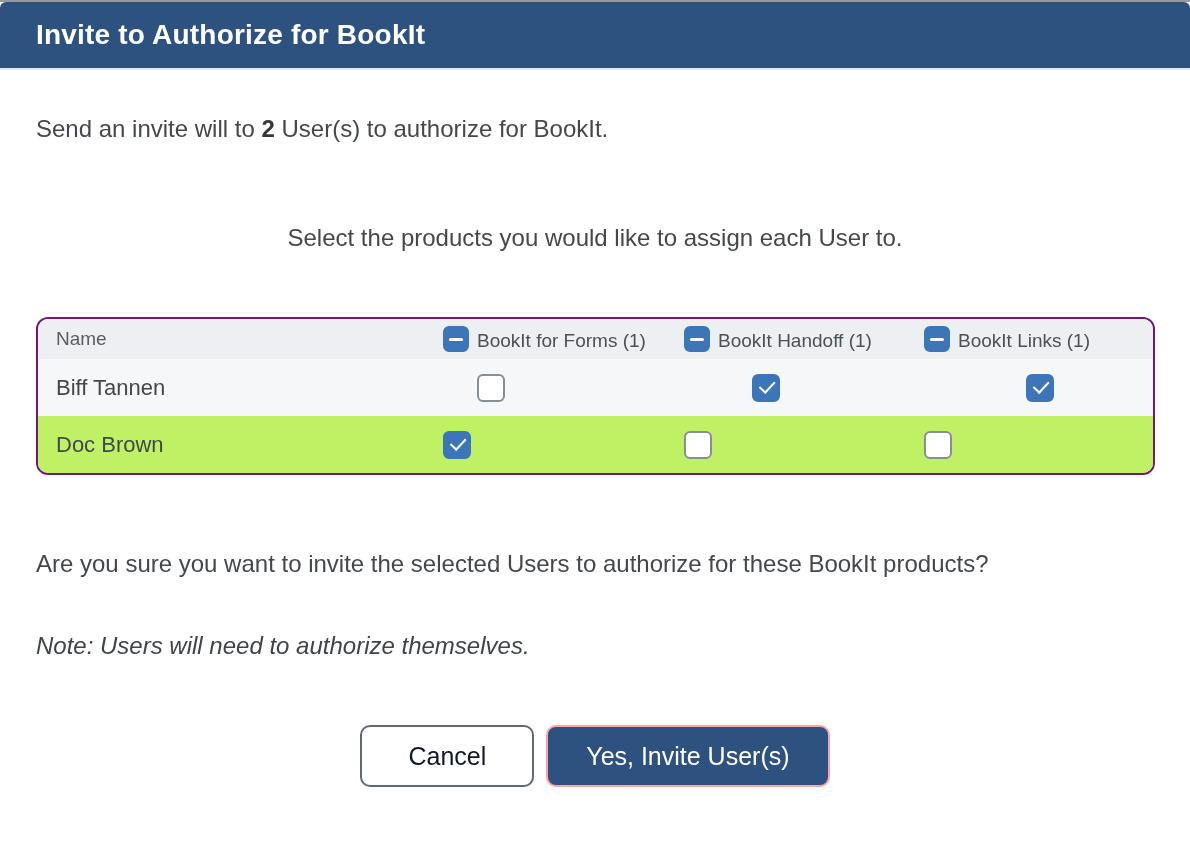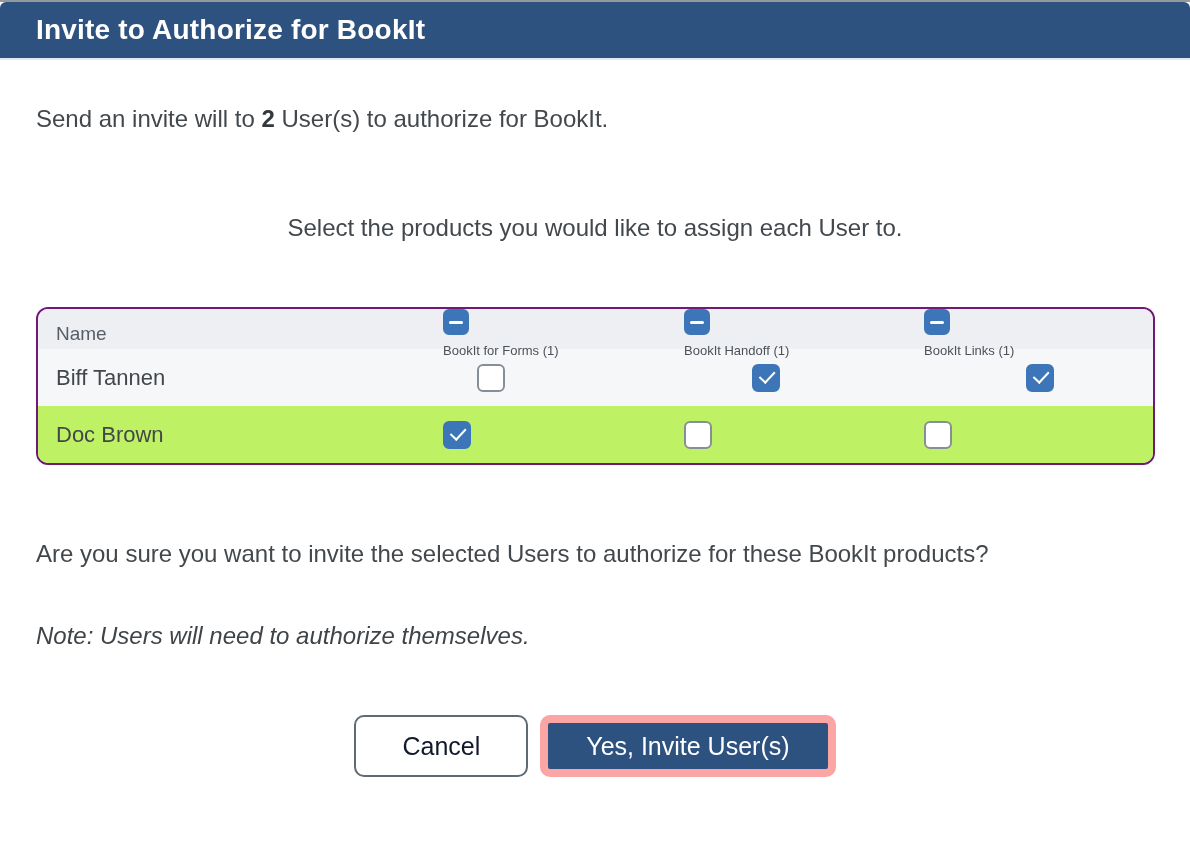--- a/index.html
+++ b/index.html
@@ -6,21 +6,21 @@
   html, body { margin: 0; padding: 0; }
   body {
     width: 1190px; height: 844px;
     background: #ffffff;
     font-family: "Liberation Sans", "DejaVu Sans", sans-serif;
     color: #43484d;
     overflow: hidden;
   }
   .top-strip { height: 2px; background: #95989c; }
   .modal-header {
-    height: 56px;
+    height: 66px;
     background: #2e5280;
     display: flex;
     align-items: center;
     padding: 0 36px;
     border-radius: 6px 6px 0 0;
   }
   .modal-title {
     color: #ffffff;
     font-size: 28px;
     font-weight: bold;
@@ -52,25 +52,24 @@
     height: 40px;
     background: #edeff2;
   }
   .t-head .name-h {
     padding-left: 18px;
     font-size: 19px;
     color: #585e66;
   }
   .col-h {
     display: flex;
-    align-items: flex-start;
+    align-items: flex-end;
     gap: 8px;
-    font-size: 13px;
+    font-size: 19px;
     color: #4b5158;
-    flex-direction: column;
   }
   .row-odd { height: 57px; background: #f6f7f9; gap: 34px; }
   .row-even { height: 57px; background: #bef264; }
   .user-name {
     padding-left: 18px;
     font-size: 22px;
     color: #43474c;
   }
 
   
@@ -130,21 +129,21 @@
     cursor: pointer;
   }
   .btn-cancel {
     background: #ffffff;
     border: 2px solid #5f6a74;
     color: #0f172a;
     padding: 0 46px;
   }
   .btn-confirm {
     background: #2e5280;
-    border: 8px solid #fca5a5;
+    border: 2px solid #fca5a5;
     color: #ffffff;
     padding: 0 38px;
   }
 </style>
 </head>
 <body>
 
 <div class="top-strip"></div>
 
 <div class="modal-header">

